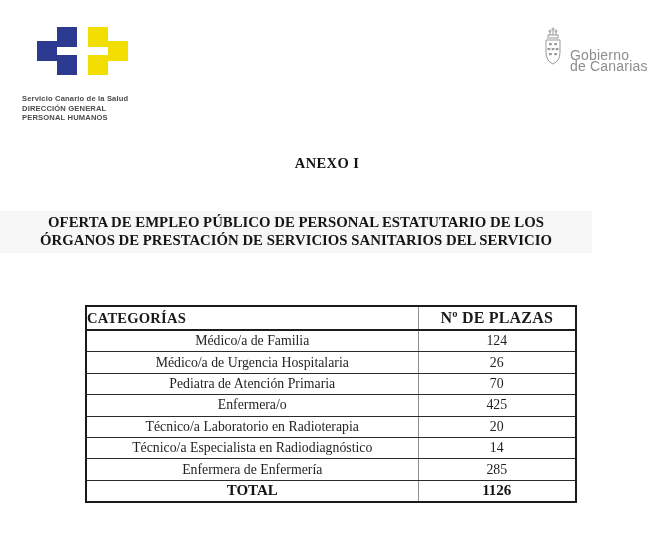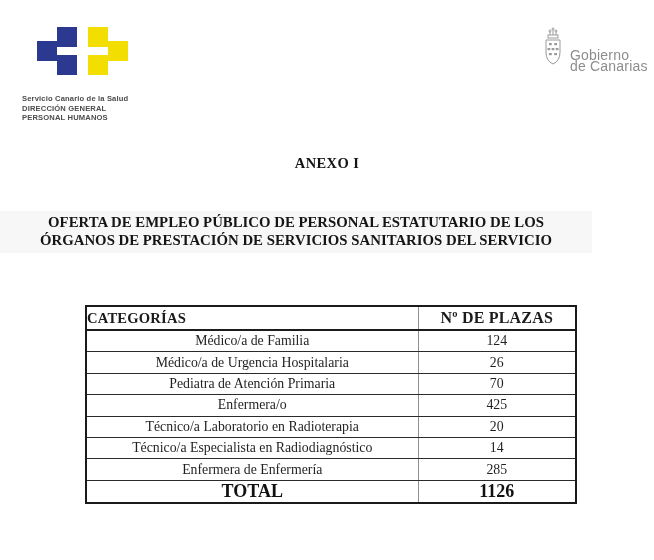--- a/index.html
+++ b/index.html
@@ -71,21 +71,21 @@
   }
   .doc-table th { height: 22px; border-bottom: 2px solid #1c1c1c; }
   .doc-table td { height: 20.4px; }
   .cell-cat  { text-align: left; padding-left: 7px; }
   .cell-num  { text-align: center; }
   .divider-r { border-right: 1.6px solid #8f8f8f; }
   .th-cat { font-size: 14.6px; letter-spacing: 0.2px; text-align: left; padding-left: 7px; }
   .th-num { font-size: 16px; text-align: center; letter-spacing: 0.2px; }
   .td-text { font-size: 13.8px; color: #1f1f1f; text-align: center; }
   .total-row td {
-    font-weight: bold; font-size: 18px; text-align: center;
+    font-weight: bold; font-size: 15px; text-align: center;
     border-bottom: none; color: #111;
   }
 </style>
 </head>
 <body>
 
 <div id="page">
 
   <div class="scs-logo">
     <div class="sq blue b1"></div>

